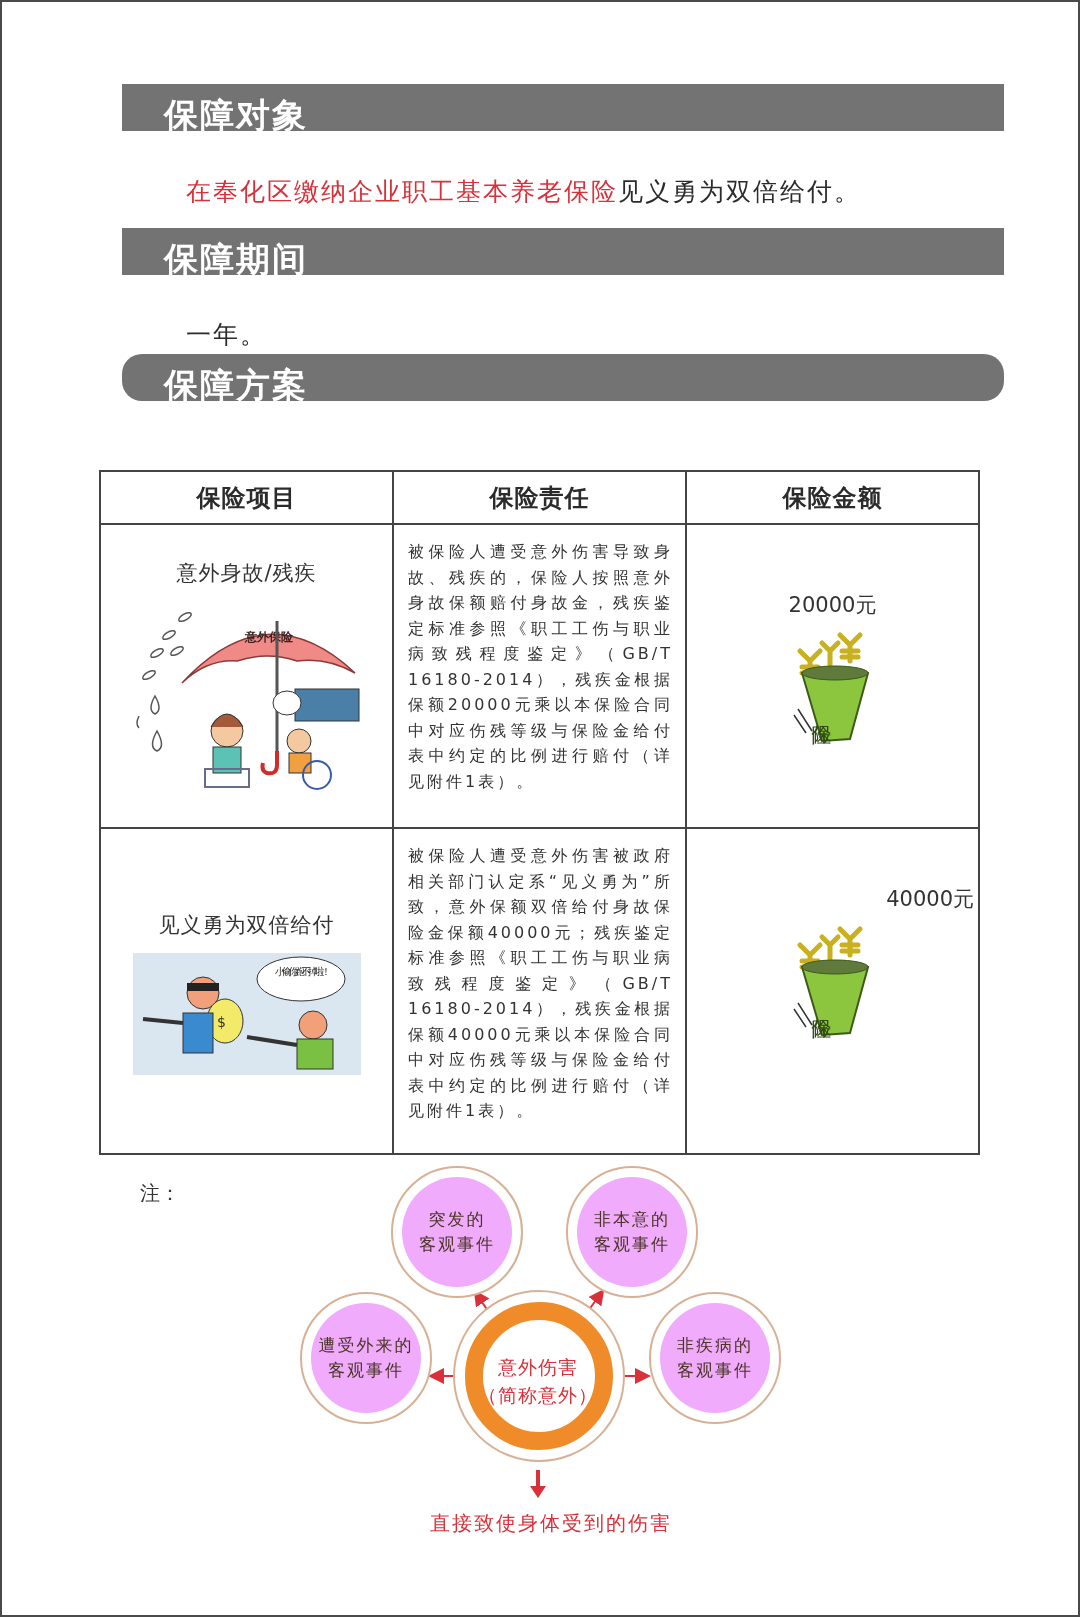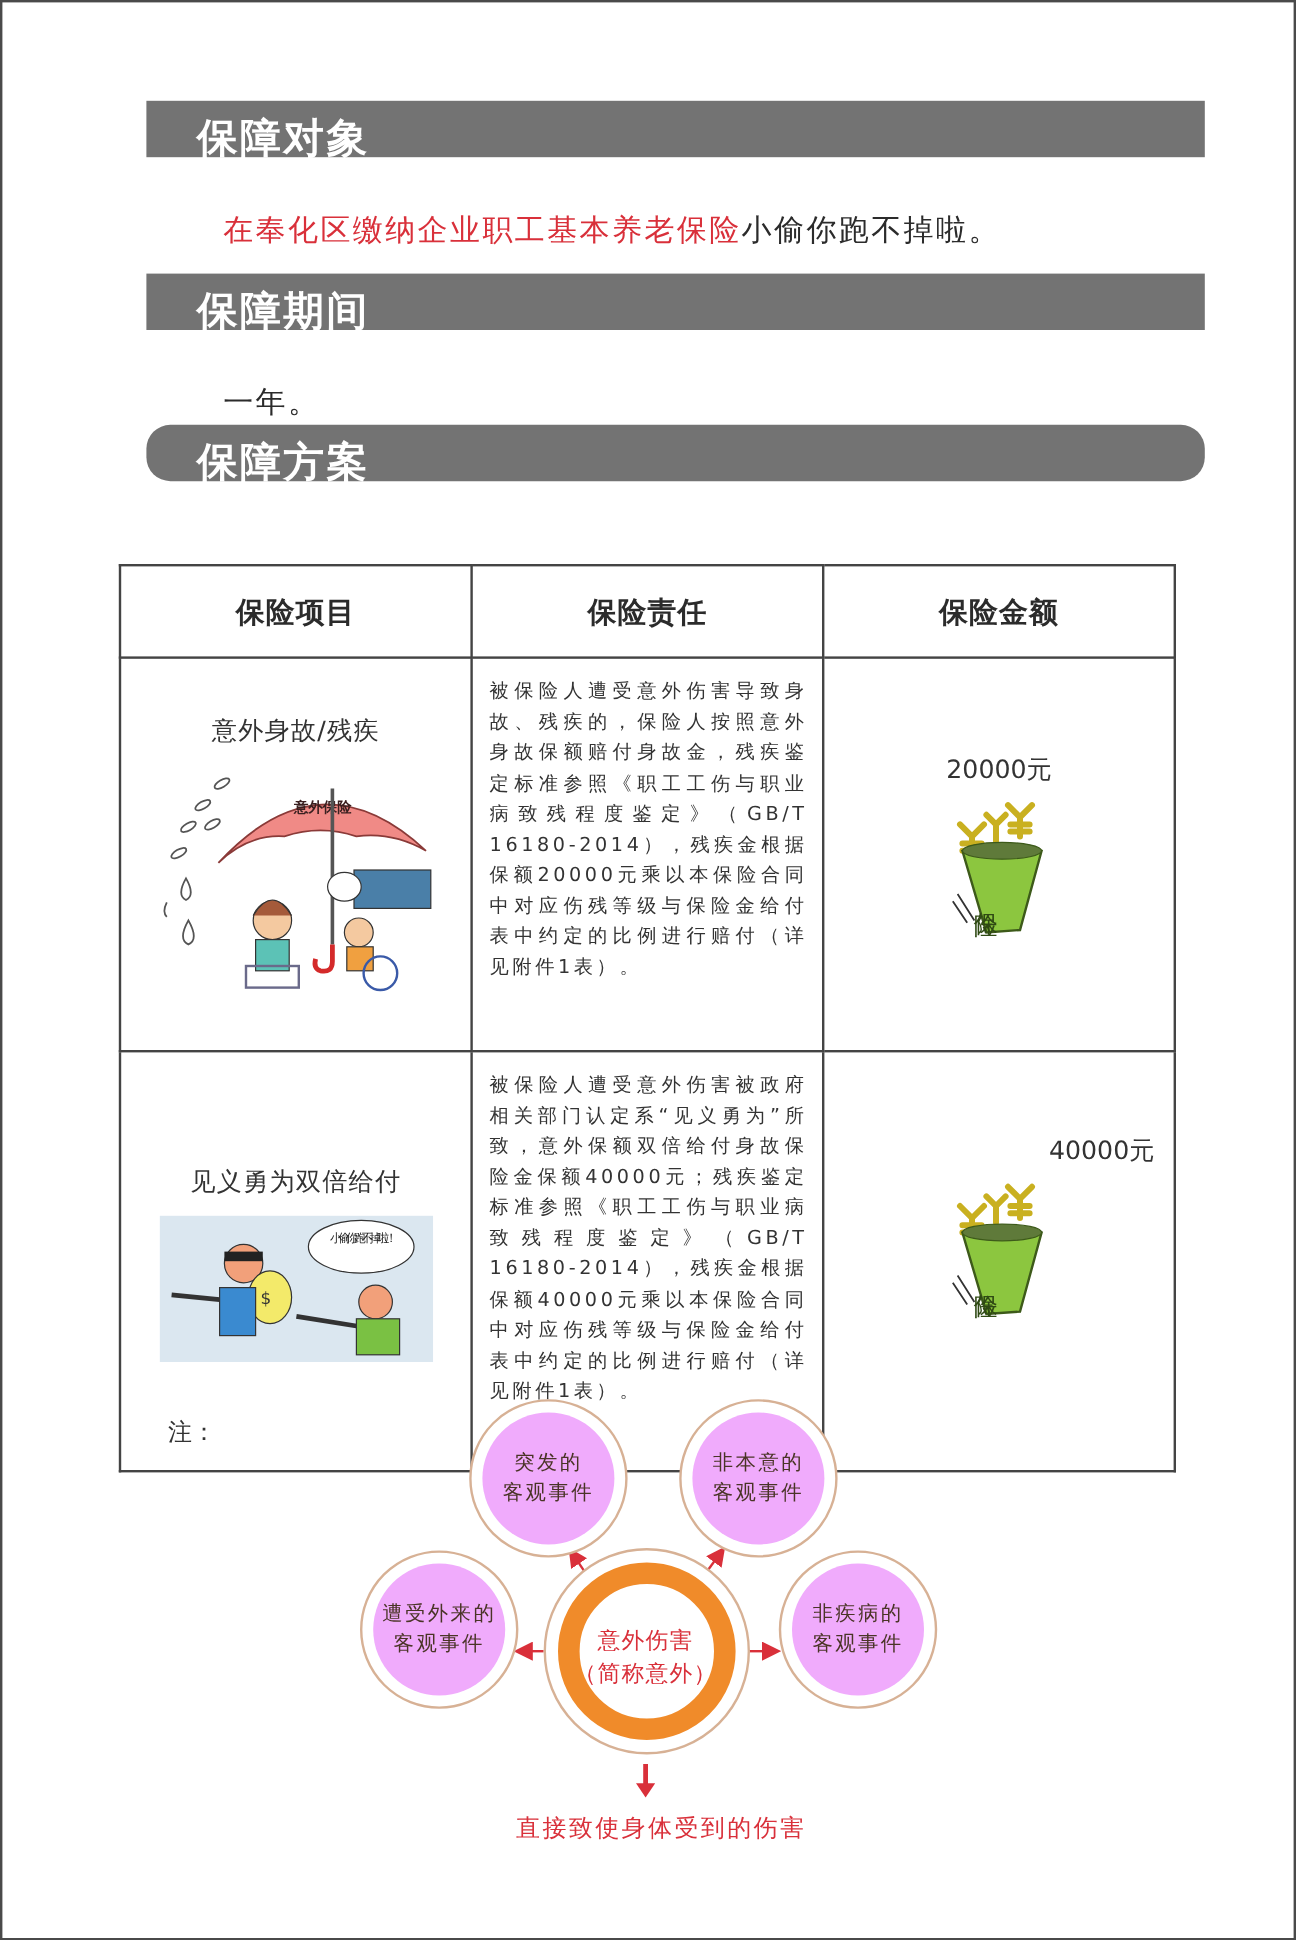--- a/index.html
+++ b/index.html
@@ -5,21 +5,21 @@
   html, body { margin:0; padding:0; }
   body { width:1080px; height:1617px; background:#ffffff; position:relative; overflow:hidden;
          font-family:"DejaVu Sans", "Liberation Sans", sans-serif; color:#2b2b2b; }
   .page-frame { position:absolute; left:0; top:0; width:1076px; height:1613px; border:2px solid #4a4a4a; }
   .section-bar { position:absolute; left:98px; width:882px; height:47px; background:#737373;margin-left:24px; }
   .section-bar .title { position:absolute; left:42px; top:9px; font-size:34px; font-weight:bold; color:#ffffff; letter-spacing:2px; }
   .body-line { position:absolute; left:186px; font-size:25px; letter-spacing:2px; color:#2b2b2b; }
   .red { color:#d9303a; }
 
   table.plan { position:absolute; left:99px; top:470px; width:879px; border-collapse:collapse; table-layout:fixed; }
-  table.plan th, table.plan td { border:2px solid #444; padding:16px; vertical-align:top; }
+  table.plan th, table.plan td { border:2px solid #444; padding:4px; vertical-align:top; }
   table.plan th { height:43px; font-size:24px; font-weight:bold; color:#2b2b2b; text-align:center; vertical-align:middle; letter-spacing:1px; }
   table.plan td.item { height:294px; text-align:center; position:relative;border-radius:32px; }
   table.plan tr.r2 td.item { height:316px; }
   .item-name { font-size:21px; color:#333; letter-spacing:1px; }
   td.resp { font-size:16px; line-height:25.5px; color:#333; padding:14px 12px 0 14px !important; letter-spacing:3px; text-align:justify; }
   td.amt { text-align:center; position:relative; }
   .amt-val { font-size:21px; color:#333; }
 
   .note-label { position:absolute; left:140px; top:1180px; font-size:20px; color:#333; }
   .circ { position:absolute; border-radius:50%; }
@@ -32,21 +32,21 @@
 </style>
 </head>
 <body>
 
 <div class="page-frame"></div>
 
 <div class="section-bar" style="top:84px;">
   <span class="title">保障对象</span>
 </div>
 <div class="body-line" style="top:175px;">
-  <span class="red">在奉化区缴纳企业职工基本养老保险</span><span>小偷你跑不掉啦。</span>
+  <span class="red">在奉化区缴纳企业职工基本养老保险</span><span>见义勇为双倍给付。</span>
 </div>
 
 <div class="section-bar" style="top:228px;">
   <span class="title">保障期间</span>
 </div>
 <div class="body-line" style="top:318px;">一年。</div>
 
 <div class="section-bar" style="top:354px;border-radius:20px;">
   <span class="title">保障方案</span>
 </div>

